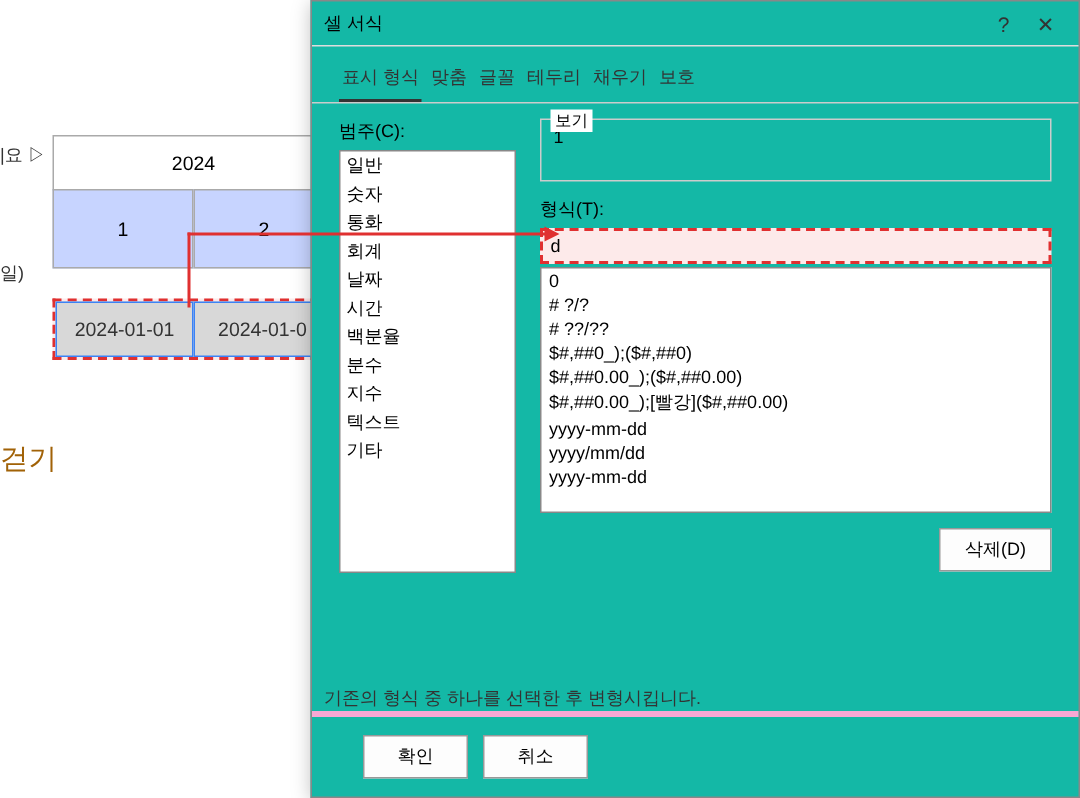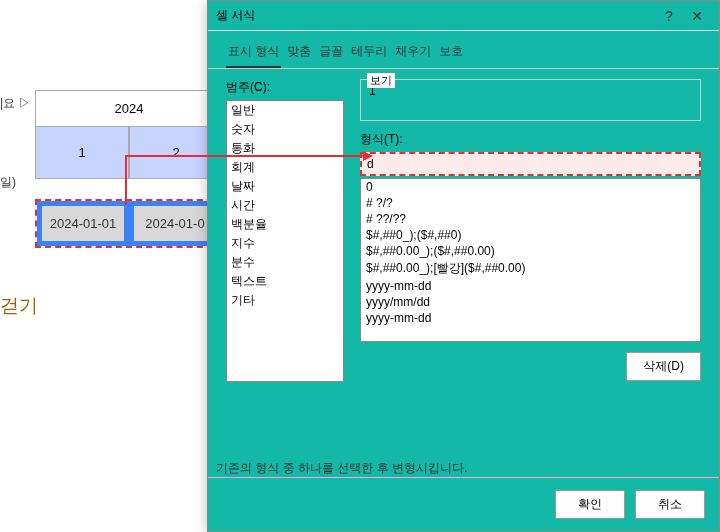--- a/index.html
+++ b/index.html
@@ -48,21 +48,21 @@
   .date-row {
     position: absolute;
     left: 35px; top: 199px;
     width: 188px;
     display: flex;
     border: 2px dashed #e03030;
     background: #fdeaea;
   }
   .date-cell {
     flex: 1;
-    border: 5px solid #3b82f6;
+    border: 1px solid #3b82f6;
     background: #d8d8d8;
     text-align: center;
     padding: 10px 0;
     font-size: 13px;
     color: #333;
   }
   .text-lowerleft {
     position: absolute;
     left: 0; top: 293px;
     font-size: 19px;
@@ -224,24 +224,23 @@
     cursor: pointer;
     font-family: inherit;
   }
   .hint {
     font-size: 12px;
     padding: 0 8px;
     color: #333;
   }
   .footer {
     display: flex;
-    justify-content: flex-end;
     gap: 10px;
-    padding: 12px 14px;
-    border-top: 1px solid #f9a8d4;
+    padding: 12px 34px;
+    border-top: 4px solid #f9a8d4;
     margin-top: auto;
   }
   .footer .btn { min-width: 70px; }
 
   
   .right-partial1 {
     position:absolute;
     right:0; top:141px;
     width:16px; height:40px;
     background:#c7d4ff;
@@ -303,22 +302,22 @@
     <div class="col-left">
       <span class="field-label">범주(C):</span>
       <div class="listbox" id="category-list">
           <div class="listitem">일반</div>
           <div class="listitem">숫자</div>
           <div class="listitem">통화</div>
           <div class="listitem">회계</div>
           <div class="listitem">날짜</div>
           <div class="listitem">시간</div>
           <div class="listitem">백분율</div>
+          <div class="listitem">분수</div>
           <div class="listitem">지수</div>
-          <div class="listitem">분수</div>
           <div class="listitem">텍스트</div>
           <div class="listitem">기타</div>
         </div>
     </div>
     <div class="col-right">
       <div class="sample-box">
         <span class="sample-label">보기</span>
         <div class="sample-value">1</div>
       </div>
       <span class="field-label">형식(T):</span>

